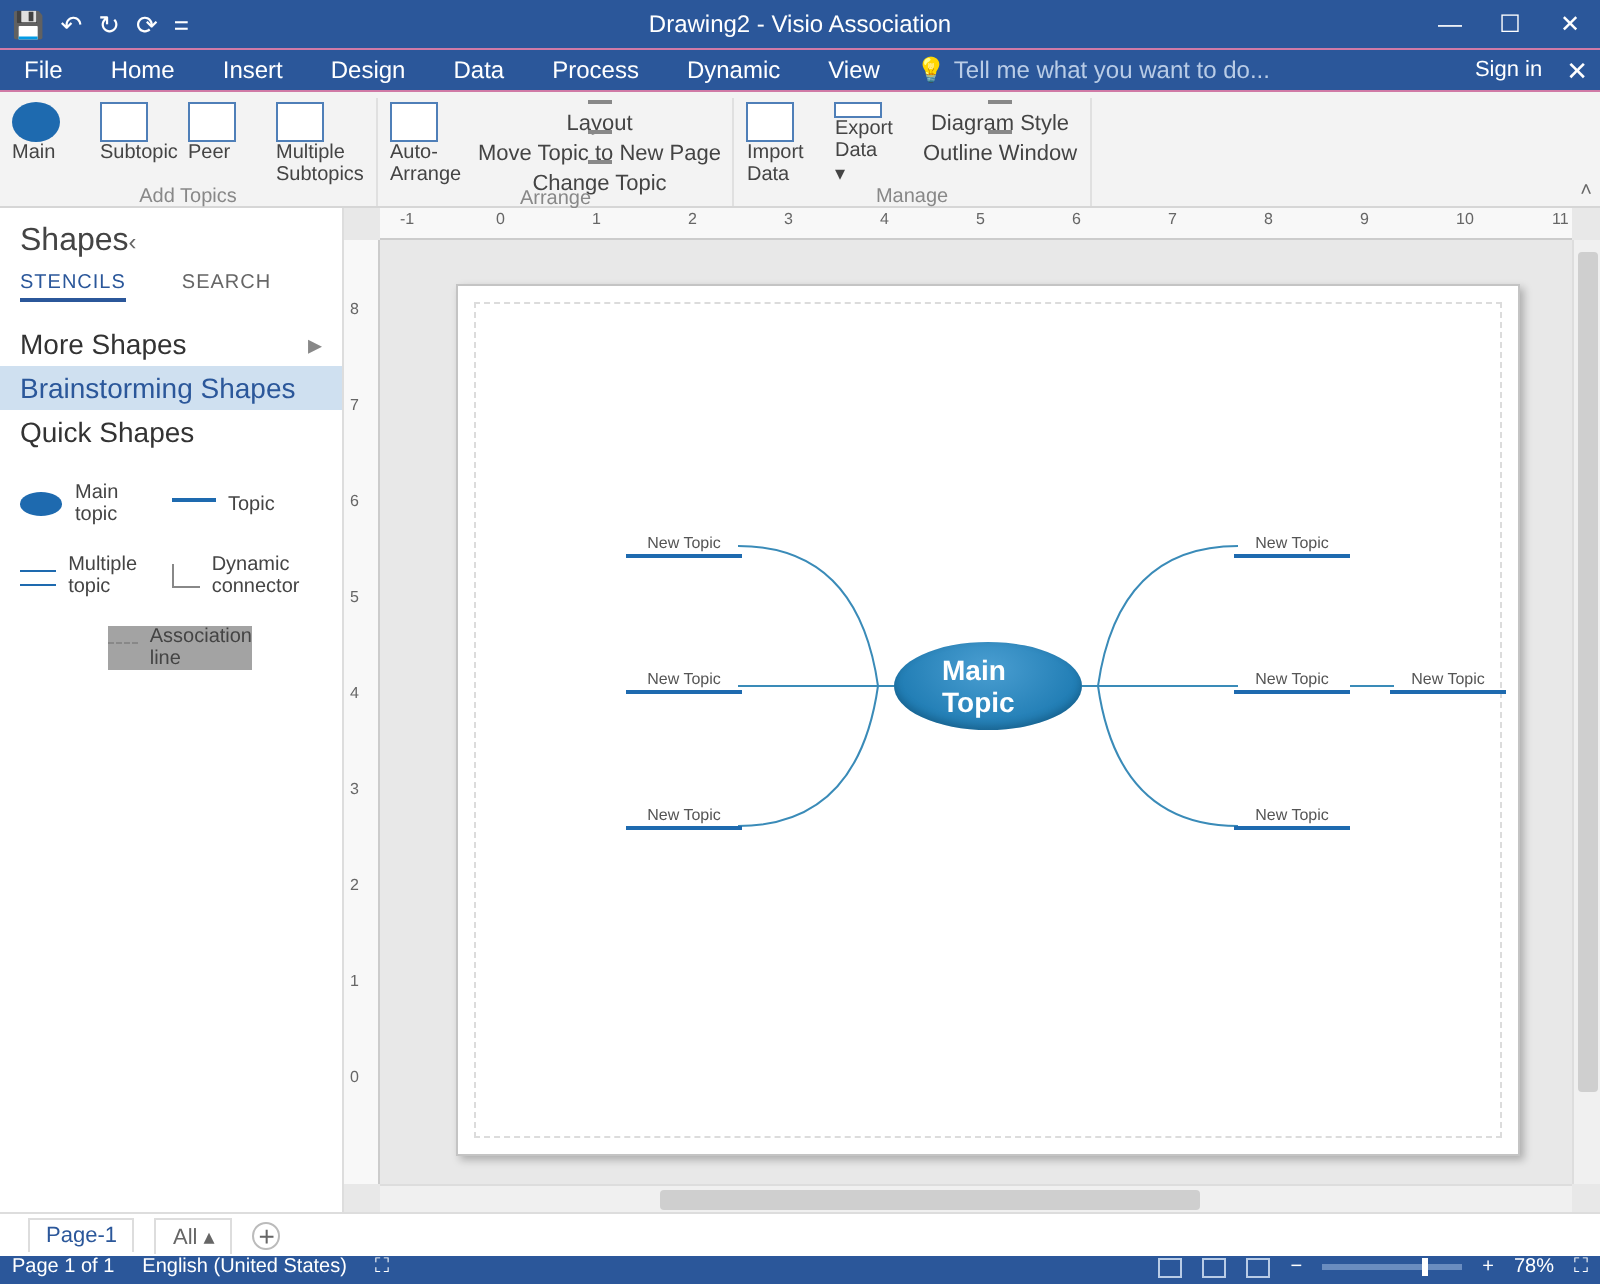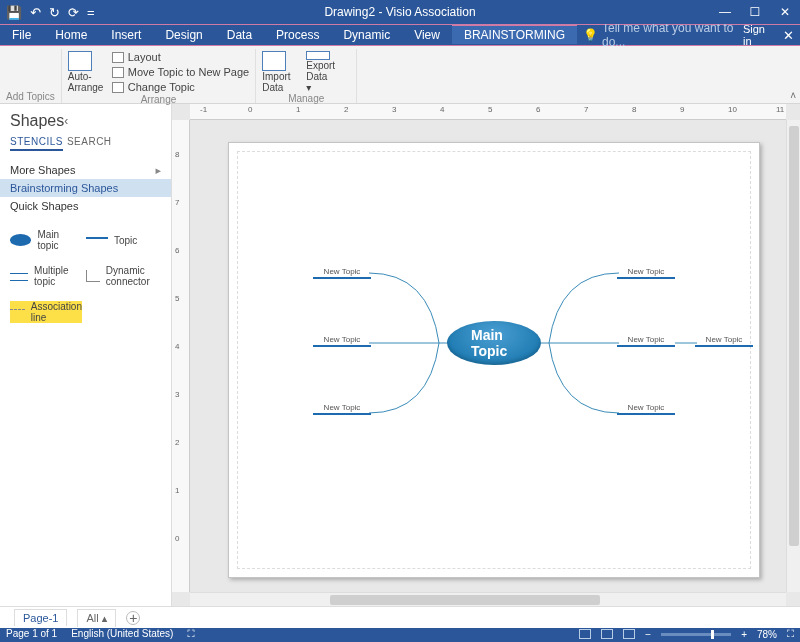--- a/index.html
+++ b/index.html
@@ -23,45 +23,45 @@
 
 
 .ribbon { height: 58px; background: #f3f3f3; border-bottom: 1px solid #d6d6d6; display:flex; padding-top:3px; position:relative; }
 .ribbon .group { display:flex; flex-direction:column; align-items:center; padding:0 6px; border-right:1px solid #e0e0e0; }
 .ribbon .group .buttons { display:flex; gap:0; }
 .ribbon .bigbtn { display:flex; flex-direction:column; align-items:flex-start; width:44px; height:44px; justify-content:flex-start; padding-top:2px; font-size:10px; color:#444; cursor:pointer; }
 .ribbon .bigbtn .ico { width:24px; height:20px; border:1px solid #4f7fb8; background:#fff; position:relative; }
 .ribbon .bigbtn .ico.oval { border-radius:50%; background:#1e6aaf; border:none; }
 .ribbon .bigbtn .ico.rect { border:1px solid #4f7fb8; }
 .ribbon .list-items { display:flex; flex-direction:column; gap:1px; font-size:11px; color:#444; padding-top:1px; }
-.ribbon .list-items div { display:flex; align-items:center; gap:4px; height:14px; cursor:pointer; }
+.ribbon .list-items div { display:flex; align-items:center; gap:4px; height:14px; cursor:pointer;flex-direction:column; }
 .ribbon .list-items .mi-ico { width:12px; height:11px; border:1px solid #888; background:#fff; }
 .ribbon .group-label { font-size:10px; color:#888; text-align:center; margin-top:auto; padding-bottom:1px; }
 .ribbon .collapse-caret { position:absolute; right:4px; bottom:2px; font-size:10px; color:#666; }
 
 
 .body { display:flex; height: calc(642px - 24px - 22px - 58px - 22px - 14px); }
 .shapes-panel { width:172px; border-right:1px solid #ddd; background:#fff; display:flex; flex-direction:column; }
 .shapes-header { padding:8px 10px 2px; }
 .shapes-header h2 { font-size:16px; font-weight:normal; color:#444; display:flex; justify-content:flex-start; align-items:center; }
 .shapes-header h2 span.ch { font-size:12px; color:#666; }
-.shapes-subtab { display:flex; gap:4px; padding:4px 10px; font-size:10px; letter-spacing:0.5px; color:#666; }
+.shapes-subtab { display:flex; gap:28px; padding:4px 10px; font-size:10px; letter-spacing:0.5px; color:#666; }
 .shapes-subtab .sel { color:#2b579a; border-bottom:2px solid #2b579a; padding-bottom:2px; }
-.shapes-list { padding:6px 0; font-size:11px; }
+.shapes-list { padding:6px 0; font-size:14px; }
 .shapes-list .row { padding:3px 10px; cursor:pointer; }
 .shapes-list .row.sel { background:#cfe0f0; color:#2b579a; }
 .shapes-palette { padding:8px 10px; display:flex; flex-wrap:wrap; gap:14px 4px; font-size:10px; color:#444; }
 .shapes-palette .item { width:72px; display:flex; align-items:center; gap:6px; cursor:grab; }
 .shapes-palette .thumb { width:22px; height:12px; }
 .shapes-palette .oval { background:#1e6aaf; border-radius:50%; }
 .shapes-palette .line { border-top:2px solid #1e6aaf; margin-top:5px; }
 .shapes-palette .multi { border-top:1px solid #1e6aaf; border-bottom:1px solid #1e6aaf; height:8px; margin-top:2px; }
 .shapes-palette .conn { border-left:1px solid #888; border-bottom:1px solid #888; height:12px; }
 .shapes-palette .arrow { border-top:1px dashed #888; margin-top:6px; position:relative; }
-.shapes-palette .item.sel { background:#fde047; }
+.shapes-palette .item.sel { background:#a3a3a3;margin-left:44px; }
 
 
 .canvas-area { flex:1; position:relative; background:#e8e8e8; overflow:hidden; }
 .ruler-top { position:absolute; left:18px; top:0; right:14px; height:16px; background:#f8f8f8; border-bottom:1px solid #ccc; font-size:8px; color:#666; overflow:hidden; }
 .ruler-top span { position:absolute; top:1px; }
 .ruler-left { position:absolute; left:0; top:16px; width:18px; bottom:14px; background:#f8f8f8; border-right:1px solid #ccc; font-size:8px; color:#666; overflow:hidden; }
 .ruler-left span { position:absolute; left:3px; }
 .canvas-content { position:absolute; left:18px; top:16px; right:14px; bottom:14px; background:#e8e8e8; overflow:hidden; }
 .page { position:absolute; left:38px; top:22px; width:532px; height:436px; background:#fff; box-shadow:2px 2px 4px rgba(0,0,0,.25); border:1px solid #c4c4c4; }
 .page-inner { position:absolute; left:8px; top:8px; right:8px; bottom:8px; border:1px dashed #dcdcdc; }
@@ -113,30 +113,48 @@
 
 <div class="ribbon-tabs">
   <div class="tab">File</div>
   <div class="tab">Home</div>
   <div class="tab">Insert</div>
   <div class="tab">Design</div>
   <div class="tab">Data</div>
   <div class="tab">Process</div>
   <div class="tab">Dynamic</div>
   <div class="tab">View</div>
-  <div class="tab active">BRAINSTORMING</div>
   <div class="tellme">💡 <span style="margin-left:4px">Tell me what you want to do...</span></div>
   <div class="right">
     <span>Sign in</span>
     <span class="close-x">✕</span>
   </div>
 </div>
 
 <div class="ribbon">
   <div class="group">
+    <div class="buttons">
+      <div class="bigbtn">
+          <div class="ico oval"></div>
+          <span>Main</span>
+        </div>
+      <div class="bigbtn">
+          <div class="ico rect"></div>
+          <span>Subtopic</span>
+        </div>
+      <div class="bigbtn">
+          <div class="ico rect"></div>
+          <span>Peer</span>
+        </div>
+      <div class="bigbtn">
+          <div class="ico rect"></div>
+          <span>Multiple</span>
+          <span>Subtopics</span>
+        </div>
+    </div>
     <div class="group-label">Add Topics</div>
   </div>
   <div class="group">
     <div class="buttons">
       <div class="bigbtn">
           <div class="ico rect"></div>
           <span>Auto-</span>
           <span>Arrange</span>
         </div>
       <div class="list-items">
@@ -157,20 +175,30 @@
     <div class="group-label">Arrange</div>
   </div>
   <div class="group">
     <div class="buttons">
       <div class="bigbtn">
           <div class="ico rect"></div>
           <span>Import</span>
           <span>Data</span>
         </div>
       <div class="bigbtn"><div class="ico rect"></div><span>Export</span><span>Data</span>▾</div>
+      <div class="list-items">
+        <div>
+            <span class="mi-ico"></span>
+            <span>Diagram Style</span>
+          </div>
+        <div>
+            <span class="mi-ico"></span>
+            <span>Outline Window</span>
+          </div>
+      </div>
     </div>
     <div class="group-label">Manage</div>
   </div>
   <div class="collapse-caret">˄</div>
 </div>
 
 <div class="body">
 
   <div class="shapes-panel">
     <div class="shapes-header">

